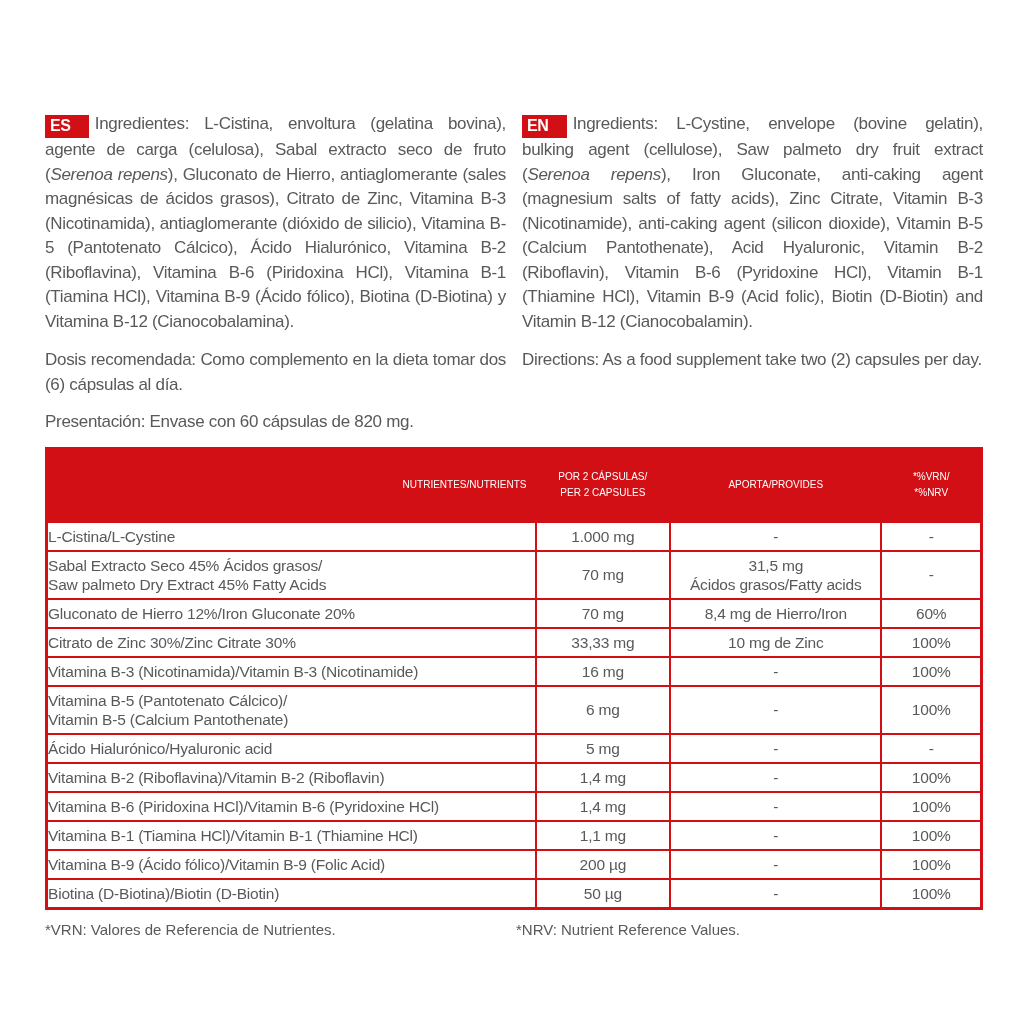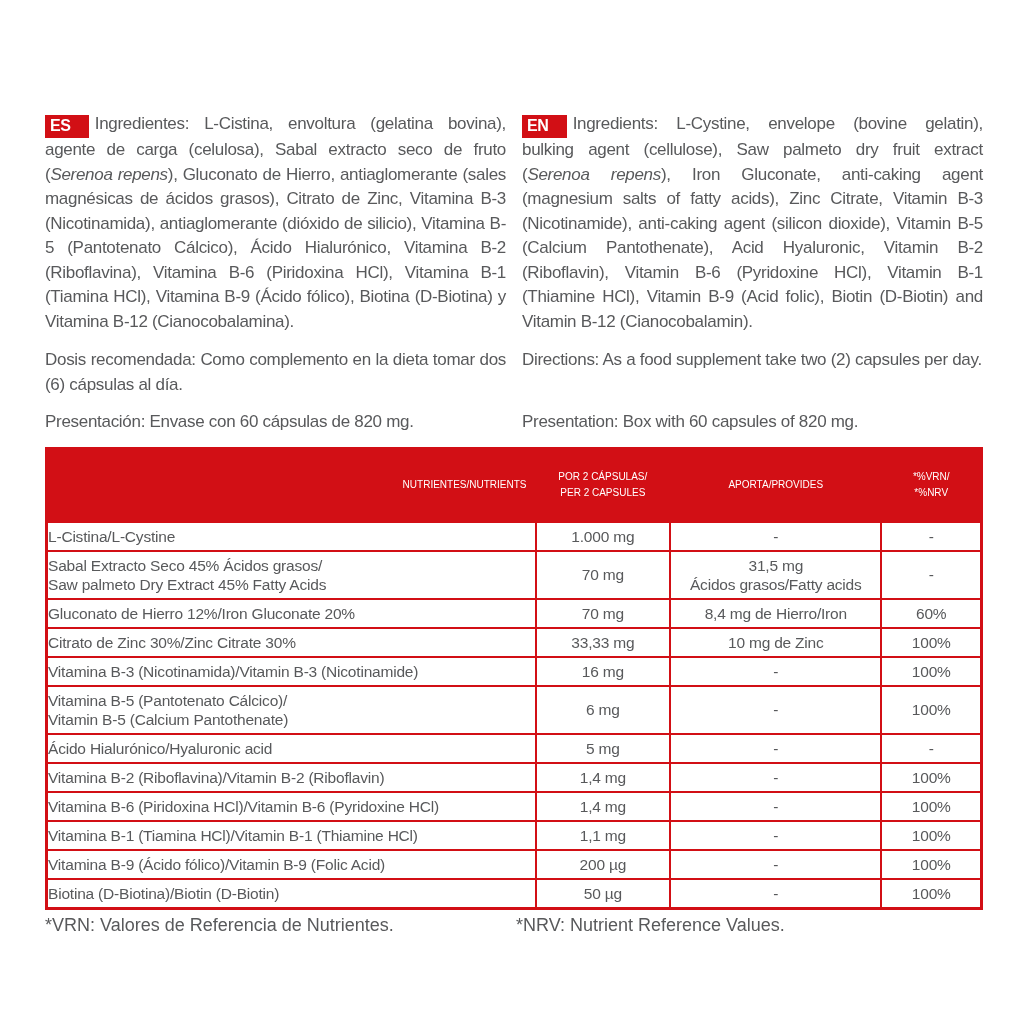--- a/index.html
+++ b/index.html
@@ -79,42 +79,41 @@
   .nutri-table td.col-provides,
   .nutri-table td.col-nrv{text-align:center;}
   .col-w-nutrient{width:52.3%;}
   .col-w-per2{width:14.4%;}
   .col-w-provides{width:22.6%;}
   .col-w-nrv{width:10.7%;}
   .footnotes{
     display:grid;
     grid-template-columns:1fr 1fr;
     column-gap:4px;
-    margin-top:5px;
-    font-size:18px;
+    margin-top:11px;
+    font-size:15px;
   }
   .serif-italic{font-style:italic;}
 </style>
 </head>
 <body>
 
 <div class="page">
   <div class="content">
 
     <div class="cols">
 
       <p class="para"><span class="lang-badge">ES</span><span>Ingredientes: L-Cistina, envoltura (gelatina bovina), agente de carga (celulosa), Sabal extracto seco de fruto (</span><span class="serif-italic">Serenoa repens</span><span>), Gluconato de Hierro, antiaglomerante (sales magnésicas de ácidos grasos), Citrato de Zinc, Vitamina B-3 (Nicotinamida), antiaglomerante (dióxido de silicio), Vitamina B-5 (Pantotenato Cálcico), Ácido Hialurónico, Vitamina B-2 (Riboflavina), Vitamina B-6 (Piridoxina HCl), Vitamina B-1 (Tiamina HCl), Vitamina B-9 (Ácido fólico), Biotina (D-Biotina) y Vitamina B-12 (Cianocobalamina).</span></p>
 
       <p class="para"><span class="lang-badge">EN</span><span>Ingredients: L-Cystine, envelope (bovine gelatin), bulking agent (cellulose), Saw palmeto dry fruit extract (</span><span class="serif-italic">Serenoa repens</span><span>), Iron Gluconate, anti-caking agent (magnesium salts of fatty acids), Zinc Citrate, Vitamin B-3 (Nicotinamide), anti-caking agent (silicon dioxide), Vitamin B-5 (Calcium Pantothenate), Acid Hyaluronic, Vitamin B-2 (Riboflavin), Vitamin B-6 (Pyridoxine HCl), Vitamin B-1 (Thiamine HCl), Vitamin B-9 (Acid folic), Biotin (D-Biotin) and Vitamin B-12 (Cianocobalamin).</span></p>
 
       <p class="para dosage">Dosis recomendada: Como complemento en la dieta tomar dos (6) cápsulas al día.</p>
       <p class="para dosage">Directions: As a food supplement take two (2) capsules per day.</p>
 
       <p class="para presentation">Presentación: Envase con 60 cápsulas de 820 mg.</p>
-      <p class="para presentation">Presentation: Box with 60 capsules of 820 mg.</p>
     </div>
 
     <table class="nutri-table">
       <colgroup>
         <col class="col-w-nutrient">
           <col class="col-w-per2">
           <col class="col-w-provides">
           <col class="col-w-nrv">
       </colgroup>
       <thead>

